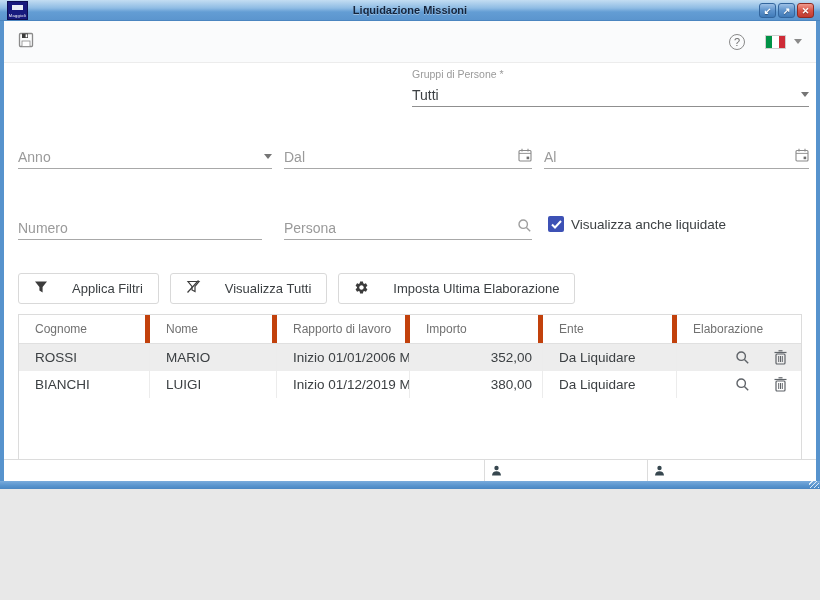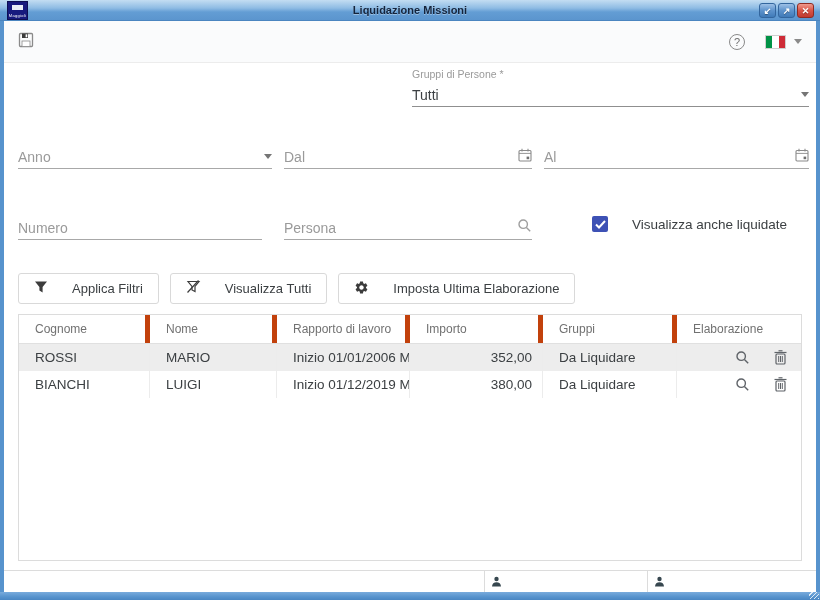--- a/index.html
+++ b/index.html
@@ -1,19 +1,19 @@
 <!DOCTYPE html>
 <html><head>
 <meta charset="utf-8">
 <style>
   * { margin:0; padding:0; box-sizing:border-box; }
   html,body { width:820px; height:600px; font-family:"Liberation Sans", sans-serif; background:#e8e8e8; }
 
   .window {
-    position:relative; width:820px; height:600px;
+    position:relative; width:820px; height:489px;
     background:#5793cd; overflow:hidden;
   }
 
   
   .titlebar {
     position:absolute; top:0; left:0; right:0; height:21px;
     background:linear-gradient(180deg,#c3ddf2 0%,#8fbce4 40%,#639dd4 60%,#5b95ce 100%);
     display:flex; align-items:center;
     border-bottom:1px solid #4a85c0;
   }
@@ -75,21 +75,21 @@
     border:none; outline:none; background:transparent; width:100%;
     font-family:"Liberation Sans", sans-serif; font-size:14px; color:#3c4043;
     height:23px; padding:0;
   }
   .ghost-input::placeholder { color:#9a9a9a; opacity:1; }
   .underline-field {
     height:24px; display:flex; align-items:center; border-bottom:1px solid #a8a8a8;
   }
   .underline-field svg { flex:none; }
 
-  .checkbox-row { position:absolute; display:flex; align-items:center; gap:24px;margin-left:44px; }
+  .checkbox-row { position:absolute; display:flex; align-items:center; gap:7px; }
   .checkbox {
     width:16px; height:16px; background:#3d51b5; border-radius:2px;
     display:flex; align-items:center; justify-content:center; cursor:pointer;
   }
   .checkbox-label { font-size:13.5px; color:#3c4043; }
 
   
   .actions { position:absolute; top:252px; left:14px; display:flex; gap:11px; }
   .btn {
     height:31px; background:#fff; border:1px solid #d9d9d9; border-radius:3px;
@@ -275,21 +275,21 @@
         <span>Imposta Ultima Elaborazione</span>
       </button>
     </div>
 
     <div class="grid">
       <div class="grid-header">
         <div class="hcell">Cognome</div>
         <div class="hcell">Nome</div>
         <div class="hcell">Rapporto di lavoro</div>
         <div class="hcell">Importo</div>
-        <div class="hcell">Gruppi</div>
+        <div class="hcell">Ente</div>
         <div class="hcell">Elaborazione</div>
       </div>
 
       <div class="grid-row selected">
         <div class="cell">ROSSI</div>
         <div class="cell">MARIO</div>
         <div class="cell">Inizio 01/01/2006 Ma...</div>
         <div class="cell num">352,00</div>
         <div class="cell">Da Liquidare</div>
         <div class="cell icons">

